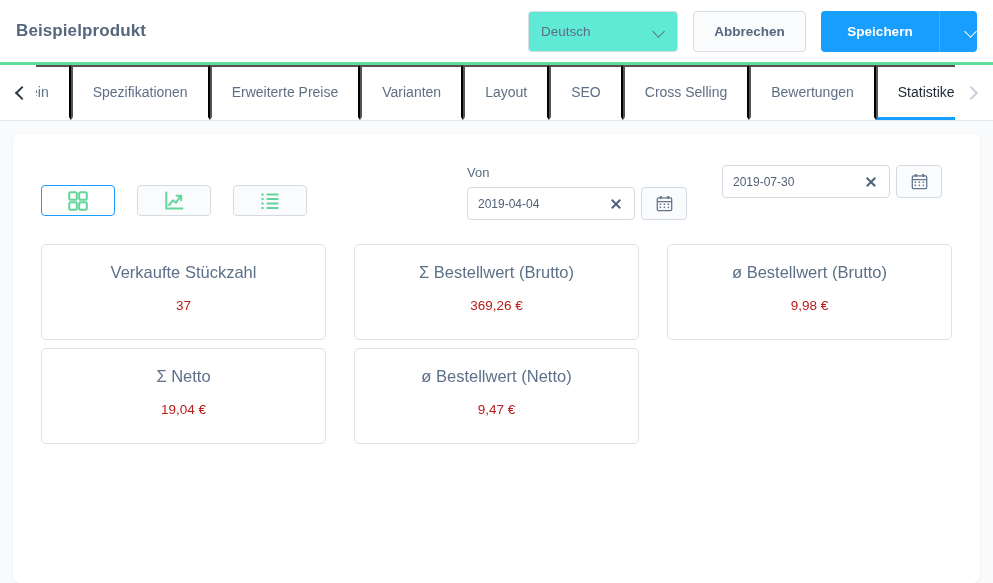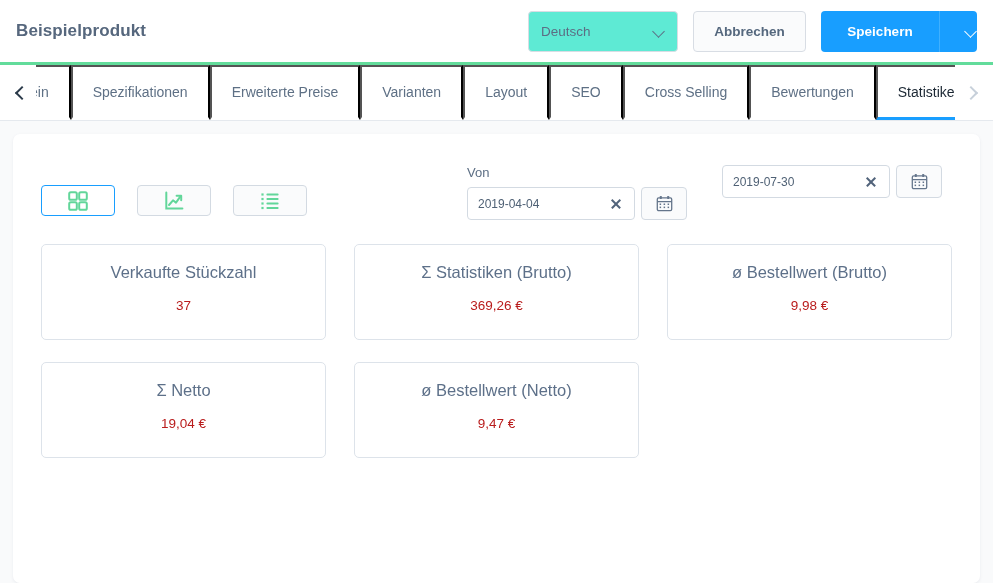--- a/index.html
+++ b/index.html
@@ -309,21 +309,21 @@
     align-items: center;
     justify-content: center;
     cursor: pointer;
     padding: 0;
   }
 
   
   .stat-grid {
     display: grid;
     grid-template-columns: repeat(3, 1fr);
-    gap: 22px 28px;
+    gap: 8px 28px;
     margin-top: 24px;
   }
 
   .stat-card {
     border: 1px solid #dde3ea;
     border-radius: 5px;
     background: #ffffff;
     height: 96px;
     display: flex;
     flex-direction: column;
@@ -484,21 +484,21 @@
     </div>
 
     <div class="stat-grid">
 
       <div class="stat-card">
         <span class="stat-card-title">Verkaufte Stückzahl</span>
         <span class="stat-card-value">37</span>
       </div>
 
       <div class="stat-card">
-        <span class="stat-card-title">Σ Statistiken (Brutto)</span>
+        <span class="stat-card-title">Σ Bestellwert (Brutto)</span>
         <span class="stat-card-value">369,26 €</span>
       </div>
 
       <div class="stat-card">
         <span class="stat-card-title">ø Bestellwert (Brutto)</span>
         <span class="stat-card-value">9,98 €</span>
       </div>
 
       <div class="stat-card">
         <span class="stat-card-title">Σ Netto</span>

